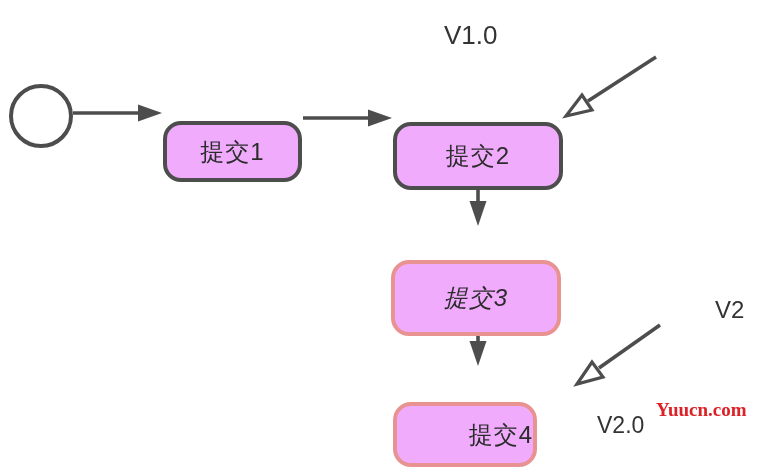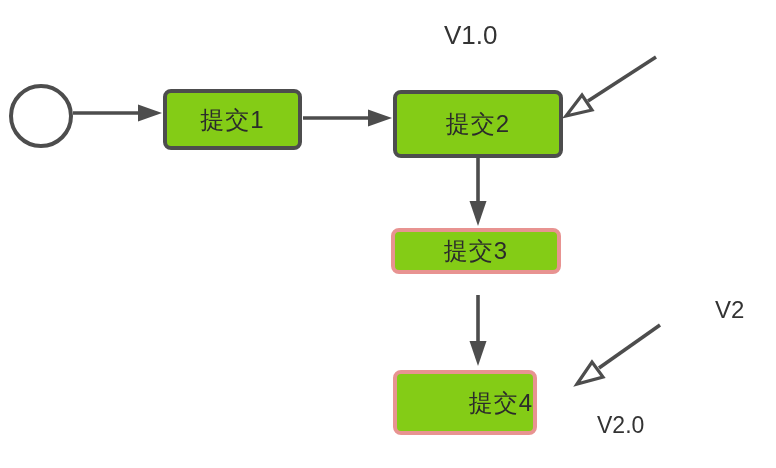--- a/index.html
+++ b/index.html
@@ -20,26 +20,27 @@
   }
   svg.wires{ position:absolute; left:0; top:0; width:776px; height:468px; }
   .wire{ stroke:var(--gray); stroke-width:3.6; fill:none; }
   .head-filled{ fill:var(--gray); stroke:none; }
   .head-open{ fill:#ffffff; stroke:var(--gray); stroke-width:3.2; }
   .start-circle{ fill:#ffffff; stroke:var(--gray); stroke-width:4; }
 
   .node{
     position:absolute;
     display:flex; align-items:center; justify-content:center;
-    background:#84cc16;
+    background:#f0abfc;
     border:4px solid var(--gray);
-    border-radius:8px;
+    border-radius:18px;
     font-size:24px;
     color:var(--text);
     letter-spacing:1px;
+    margin-top:32px;
   }
   .node.pink{ border-color:var(--pink); }
 
   .tag{
     position:absolute;
     color:#333333;
     white-space:nowrap;
   }
   .tag-v1   { left:444px; top:20px;  width:72px; font-size:26px; }
   .tag-master{ left:666px; top:38px; font-size:25px; }
@@ -97,26 +98,27 @@
   </svg>
 
   <div class="node" style="left:163px; top:89px; width:139px; height:61px;">
     <span>提交1</span>
   </div>
 
   <div class="node" style="left:393px; top:90px; width:170px; height:68px;">
     <span>提交2</span>
   </div>
 
-  <div class="node pink" style="left:391px; top:228px; width:170px; height:46px;">
+  <div class="node pink" style="left:391px; top:228px; width:170px; height:76px;font-style:italic;">
     <span>提交3</span>
   </div>
 
   <div class="node pink" style="left:393px; top:370px; width:144px; height:65px;justify-content:flex-end;">
     <span>提交4</span>
   </div>
 
   <div class="tag tag-v1">V1.0</div>
   <div class="tag tag-v2">V2</div>
   <div class="tag tag-v20">V2.0</div>
 
+  <div class="watermark">Yuucn.com</div>
 
 </div>
 
 </body></html>

